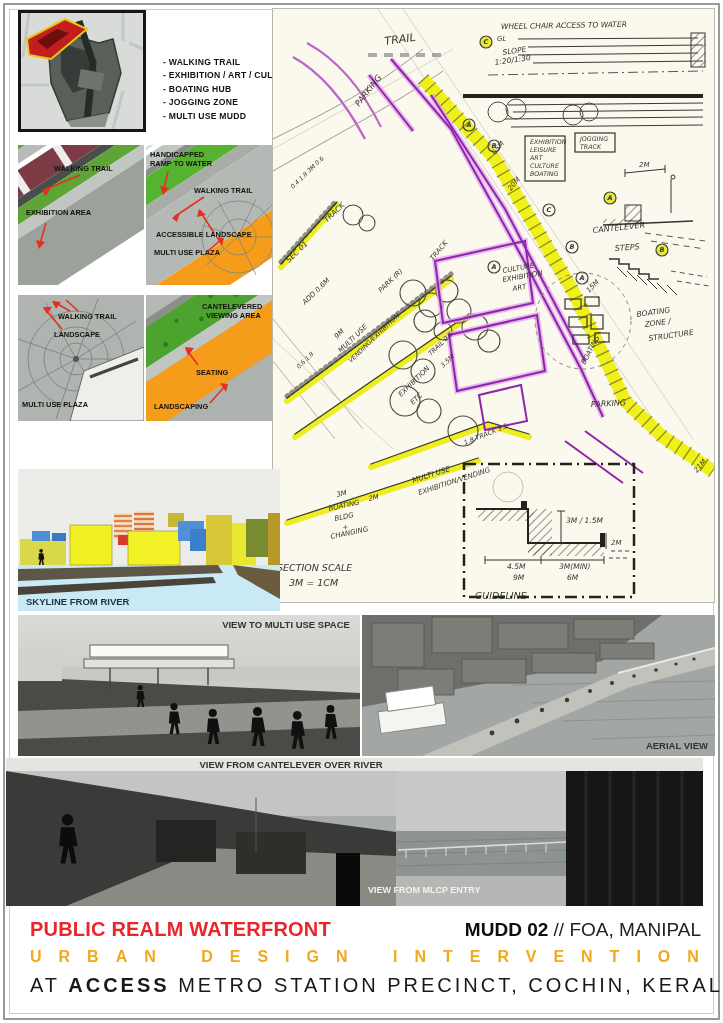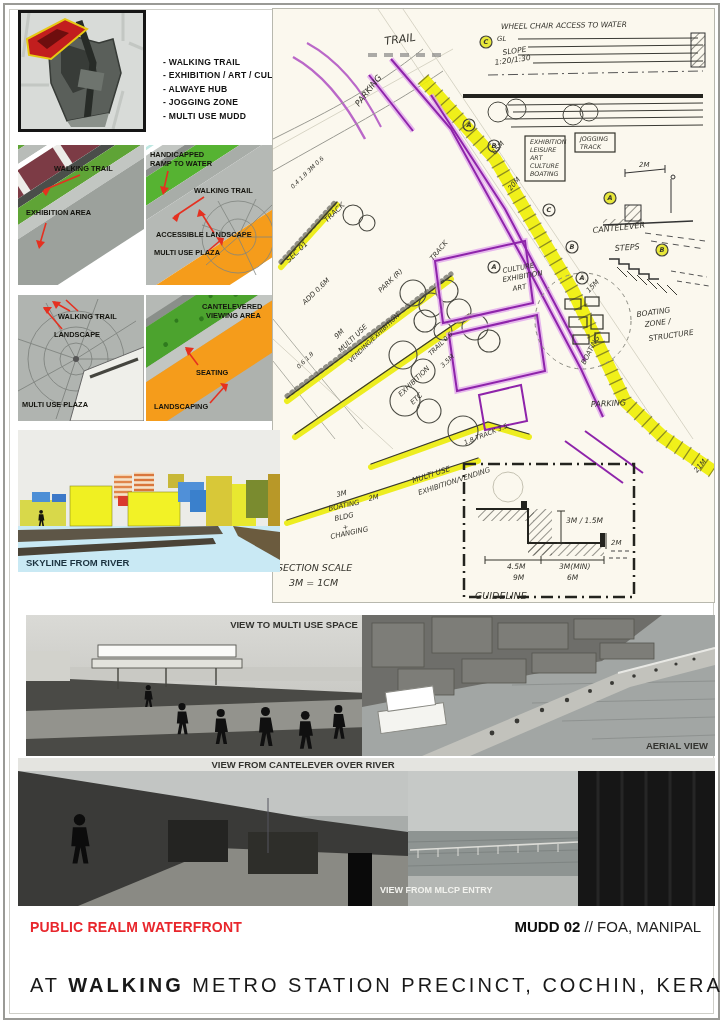--- a/index.html
+++ b/index.html
@@ -16,33 +16,33 @@
   #sketch{left:272px;top:8px;width:443px;height:595px;background:#FBF8EE;border:1px solid #b8b8ae;box-sizing:border-box;}
   .hand{font-family:"DejaVu Sans",sans-serif;font-style:italic;fill:#34332c;}
   .mletter{font-family:"DejaVu Sans",sans-serif;font-style:italic;font-weight:700;fill:#34332c;}
   
   #plan-a{left:18px;top:145px;width:126px;height:140px;}
   #plan-b{left:146px;top:145px;width:126px;height:140px;}
   #plan-c{left:18px;top:295px;width:126px;height:126px;}
   #plan-d{left:146px;top:295px;width:122px;height:126px;}
   .plabel{font-family:"Liberation Sans",sans-serif;font-weight:700;font-size:7.4px;fill:#14140e;}
   
-  #skyline{left:18px;top:430px;width:262px;height:178px;}
+  #skyline{left:18px;top:469px;width:262px;height:178px;}
   .skycap{font-weight:700;font-size:9.5px;fill:#1c3340;}
   
-  #render-multiuse{left:26px;top:615px;width:342px;height:141px;}
+  #render-multiuse{left:18px;top:615px;width:342px;height:141px;}
   #render-aerial{left:362px;top:615px;width:414px;height:141px;}
-  #strip2{left:18px;top:758px;width:697px;height:148px;}
+  #strip2{left:6px;top:758px;width:697px;height:148px;}
   .cap-dark{font-weight:700;font-size:9.5px;fill:#33332f;}
   .cap-light{font-weight:700;font-size:9px;fill:#f2f2ee;}
   
   #footer{left:18px;top:912px;width:687px;height:100px;background:#fff;}
   #footer .row1{position:absolute;left:12px;right:4px;top:6px;display:flex;justify-content:space-between;align-items:baseline;}
-  #footer-title{color:#E8262C;font-size:14px;font-weight:800;letter-spacing:.2px;}
-  #footer-credit{font-size:15px;color:#222;}
+  #footer-title{color:#E8262C;font-size:20px;font-weight:800;letter-spacing:.2px;}
+  #footer-credit{font-size:19px;color:#222;}
   #footer-credit b{color:#0e0e0e;font-weight:800;}
   #footer-line2{position:absolute;left:12px;top:36px;color:#F2A71C;font-size:16px;font-weight:800;letter-spacing:17px;word-spacing:7px;white-space:nowrap;}
   #footer-line3{position:absolute;left:12px;top:62px;color:#191919;font-size:20px;letter-spacing:3px;white-space:nowrap;}
   #footer-line3 b{font-weight:800;}
   svg{display:block;}
 </style>
 </head>
 <body>
 
 <div class="page">
@@ -65,21 +65,21 @@
       <rect x="58" y="58" width="24" height="18" fill="#6E746E" transform="rotate(10 70 67)"></rect>
       <polygon points="46,108 88,100 84,114 50,114" fill="#8A908A"></polygon>
       <polygon points="6,26 44,6 66,16 30,46 8,42" fill="#C21E1E" stroke="#E6C813" stroke-width="2"></polygon>
       <polygon points="16,28 36,16 48,20 26,36" fill="#6E0E0E"></polygon>
     </svg>
   </div>
 
   <div class="abs" id="legend">
     <div>- WALKING TRAIL</div>
     <div>- EXHIBITION / ART / CULTURE ZONE</div>
-    <div>- ALWAYE HUB</div>
+    <div>- BOATING HUB</div>
     <div>- JOGGING ZONE</div>
     <div>- MULTI USE MUDD</div>
   </div>
 
   <div class="abs" id="sketch">
     <svg id="sketch-svg" width="441" height="593" viewBox="0 0 441 593">
       <defs>
         <pattern id="hatch" width="6" height="6" patternUnits="userSpaceOnUse" patternTransform="rotate(45)">
           <line x1="0" y1="0" x2="0" y2="6" stroke="#4a4a42" stroke-width="1.2"></line>
         </pattern>
@@ -652,15 +652,16 @@
       <text class="cap-dark" x="285" y="10" text-anchor="middle" font-size="9">VIEW FROM CANTELEVER OVER RIVER</text>
       <text class="cap-light" x="362" y="135">VIEW FROM MLCP ENTRY</text>
     </svg>
   </div>
 
   <div class="abs" id="footer">
     <div class="row1">
       <span id="footer-title">PUBLIC REALM WATERFRONT</span>
       <span id="footer-credit"><b>MUDD 02</b><span> // FOA, MANIPAL</span></span>
     </div>
-    <div id="footer-line3"><span>AT </span><b>WALKING</b><span> METRO STATION PRECINCT, COCHIN, KERALA</span></div>
+    <div id="footer-line2">URBAN DESIGN INTERVENTION</div>
+    <div id="footer-line3"><span>AT </span><b>ACCESS</b><span> METRO STATION PRECINCT, COCHIN, KERALA</span></div>
   </div>
 </div>
 
 </body></html>

